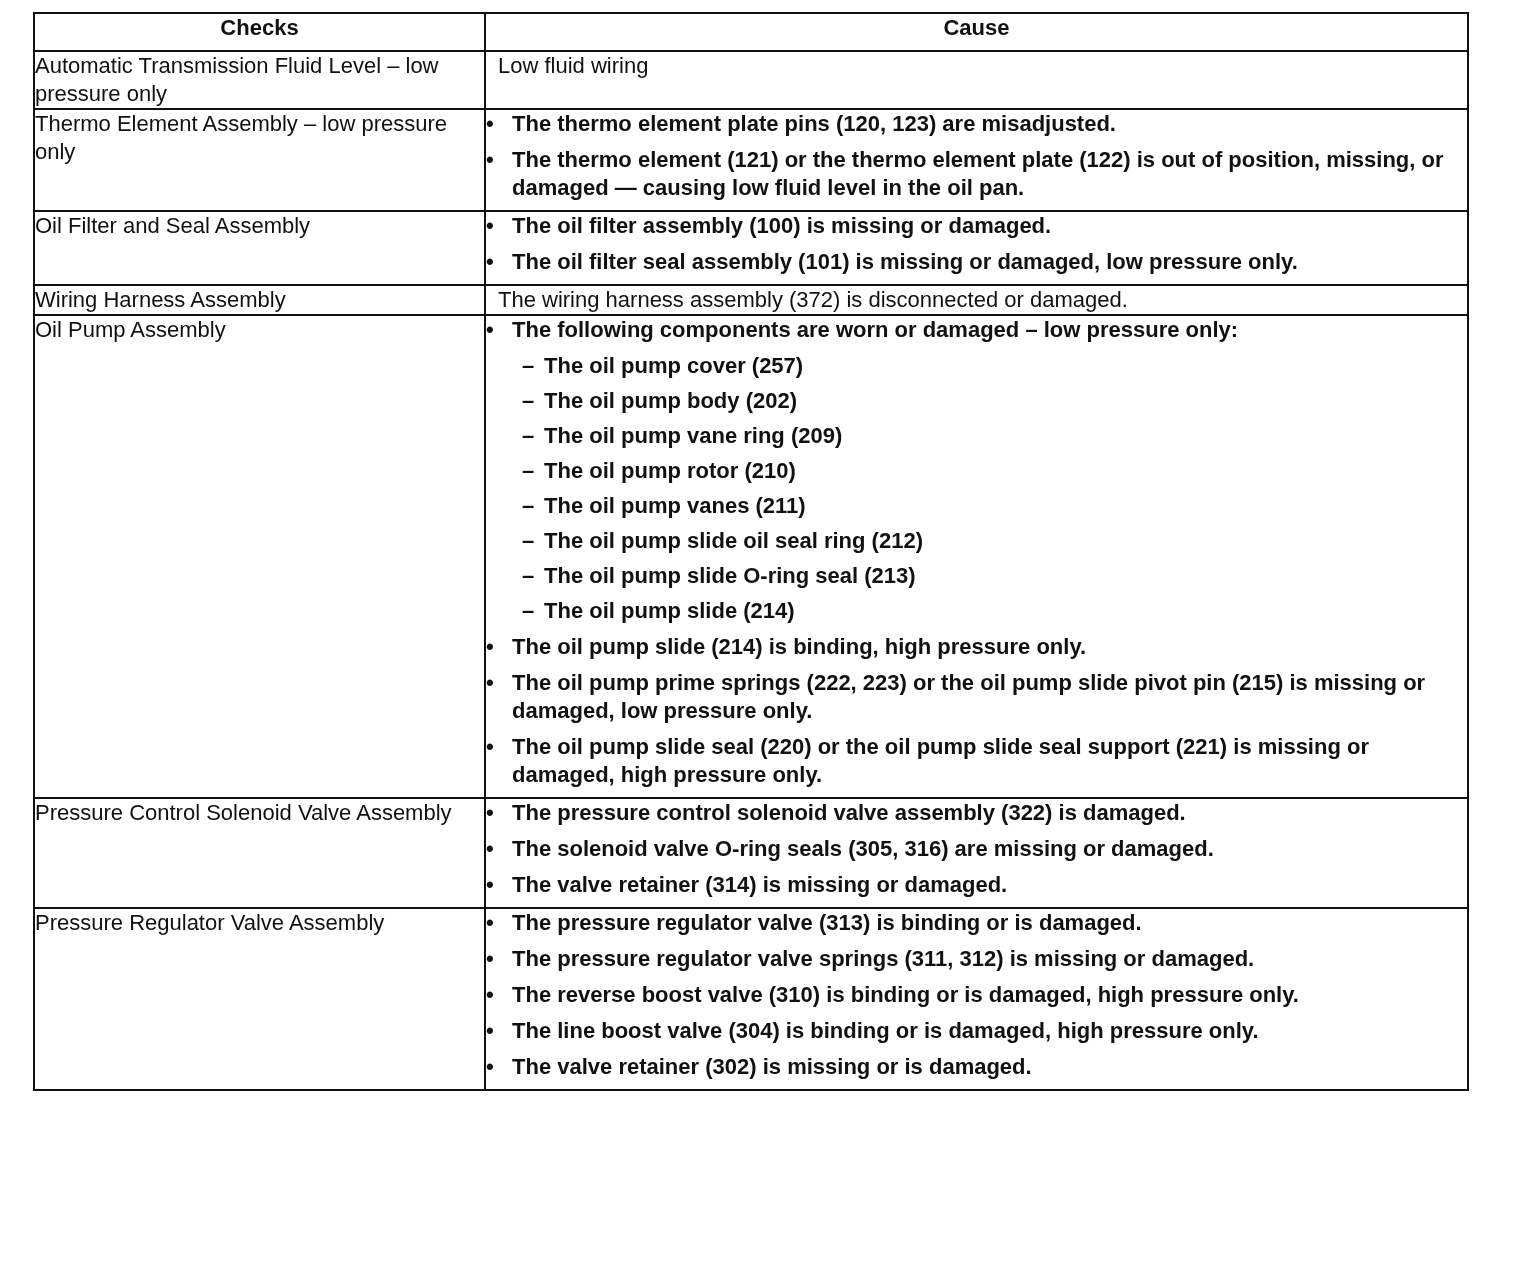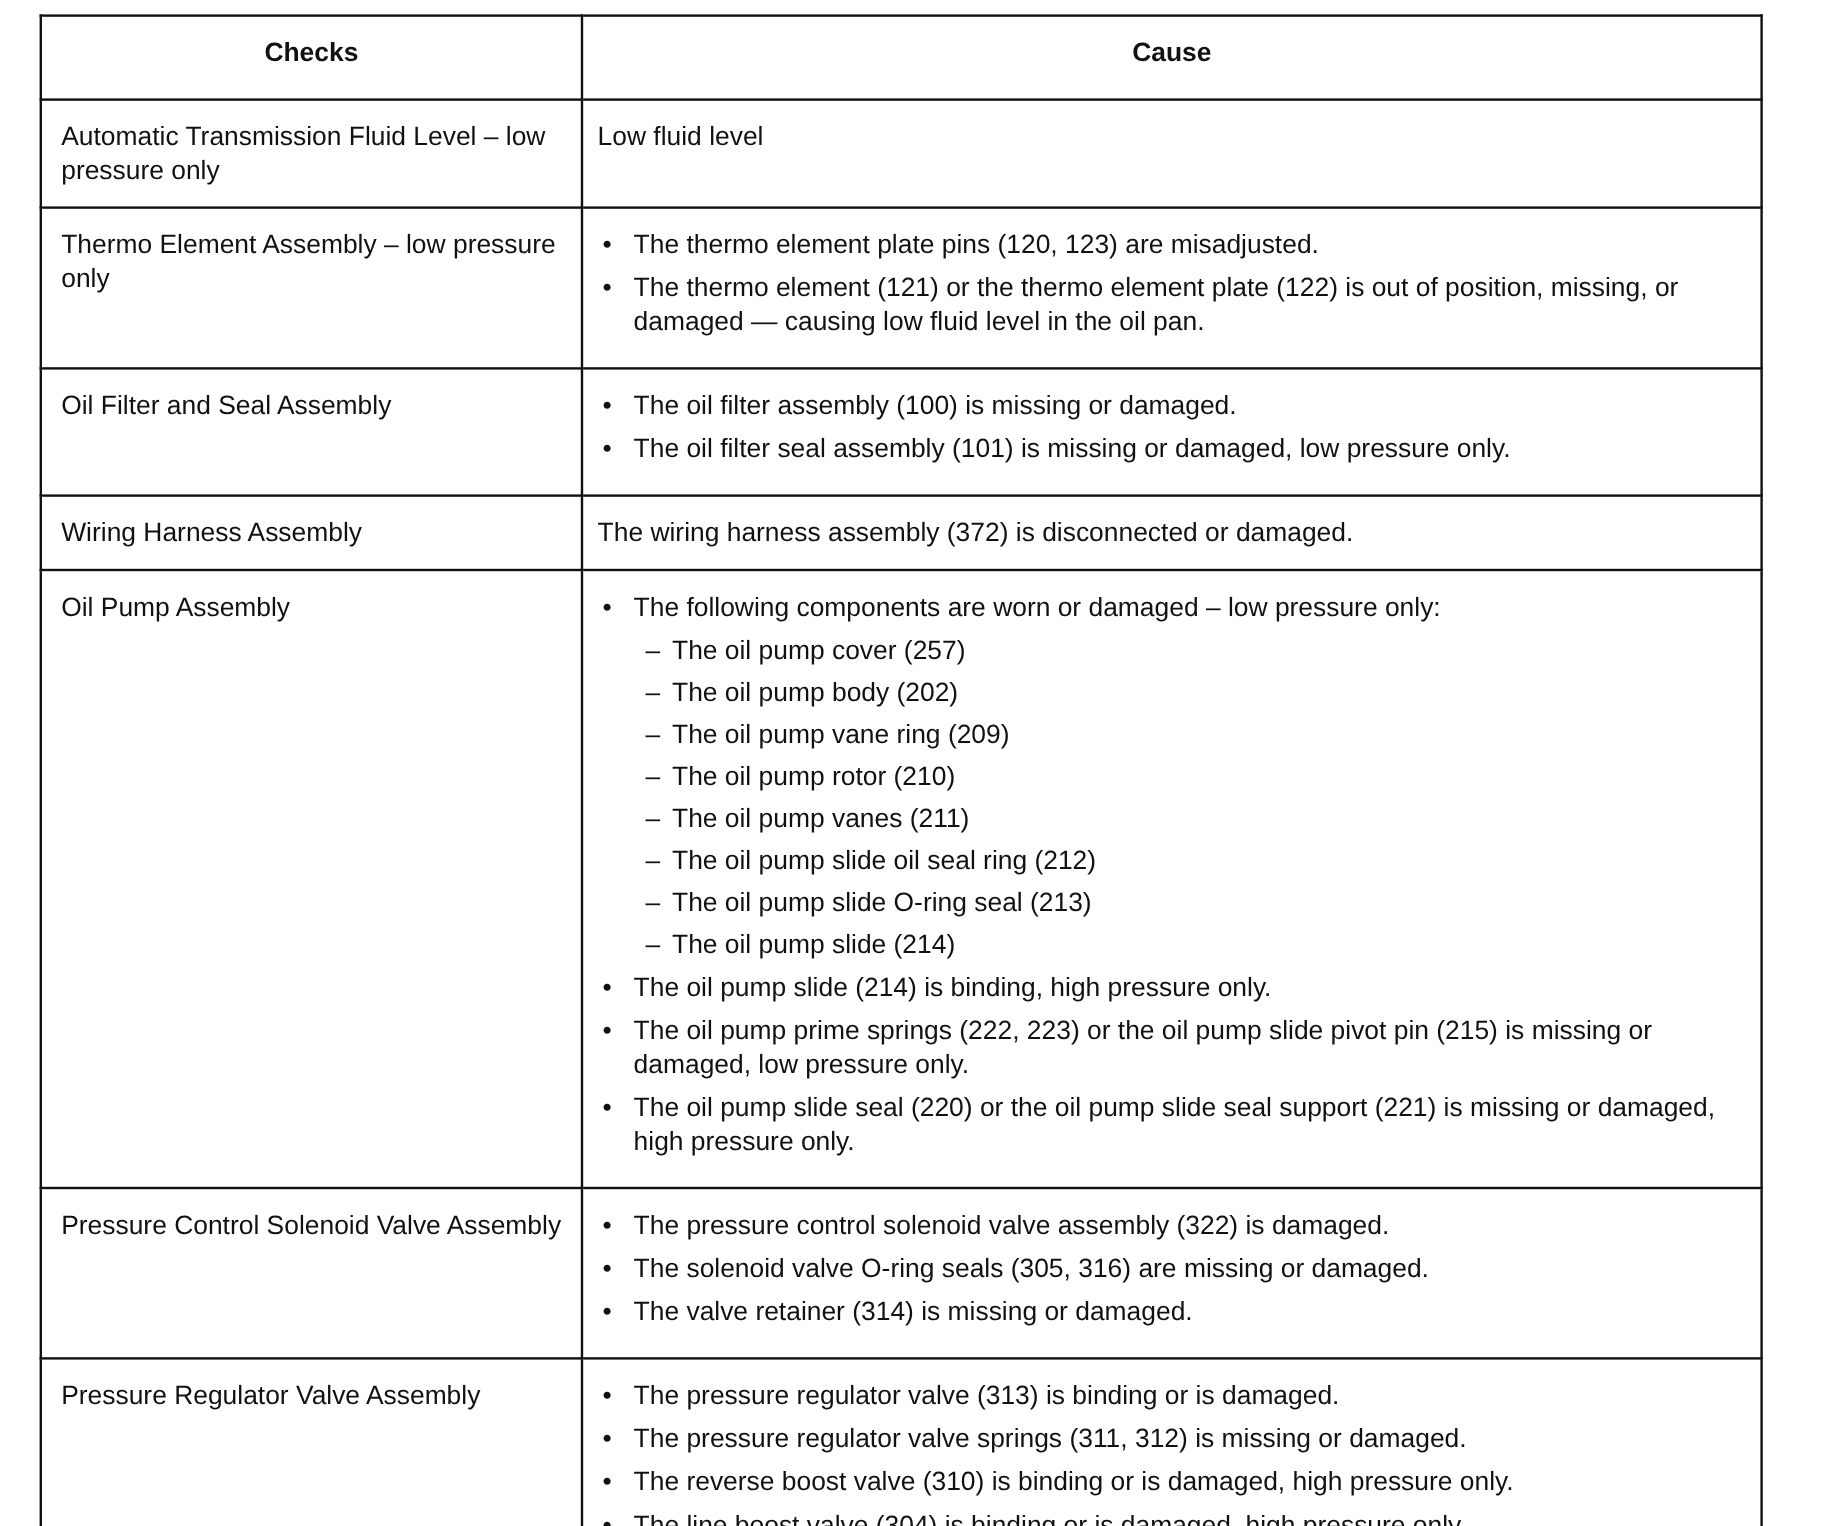--- a/index.html
+++ b/index.html
@@ -4,30 +4,30 @@
   <style>
     html, body { margin: 0; padding: 0; background: #ffffff; }
     body { width: 1520px; height: 1272px; position: relative; overflow: hidden;
            font-family: "Liberation Sans", sans-serif; color: #111; }
     table.diag {
       position: absolute; left: 33px; top: 12px; width: 1436px;
       border-collapse: collapse; table-layout: fixed;
       font-size: 22px; line-height: 28px;
     }
     table.diag td, table.diag th {
-      border: 2.5px solid #111; vertical-align: top; padding: 16px;
+      border: 2.5px solid #111; vertical-align: top; padding: 0;
     }
     col.c1 { width: 451px; }
     th { font-weight: bold; font-size: 22px; height: 36px; text-align: center; vertical-align: middle; padding-top: 2px; }
     td.def { padding: 6px 16px 24px 16px; height: 38px; }
     td.def i { font-style: italic; }
     td.check { padding: 8px 12px 4px 18px; margin-top: 24px; }
     td.cause { padding: 8px 12px 4px 36px; }
     td.cause.plain { padding-left: 12px; }
-    ul.bul { list-style: none; margin: 0; padding: 0; }
+    ul.bul { list-style: none; margin: 0; padding: 0; font-weight: bold; }
     ul.bul > li { position: relative; padding-left: 26px; margin-bottom: 8px; }
     ul.bul > li::before { content: "•"; position: absolute; left: 0; top: 0; }
     ul.sub { list-style: none; margin: 8px 0 0 0; padding: 0 0 0 10px; }
     ul.sub > li { position: relative; padding-left: 22px; margin-bottom: 7px; }
     ul.sub > li::before { content: "–"; position: absolute; left: 0; top: 0; }
     .r-atf td { height: 52px; }
     .r-wire td { padding-top: 4px; padding-bottom: 4px; border-radius: 10px; }
   </style>
 </head>
 <body>
@@ -38,21 +38,21 @@
       <col>
     </colgroup>
   <tbody>
       <tr>
     <th>Checks</th>
     <th>Cause</th>
   </tr>
 
   <tr class="r-atf">
     <td class="check">Automatic Transmission Fluid Level – low pressure only</td>
-    <td class="cause plain">Low fluid level</td>
+    <td class="cause plain">Low fluid wiring</td>
   </tr>
 
   <tr>
     <td class="check">Thermo Element Assembly – low pressure only</td>
     <td class="cause">
       <ul class="bul">
         <li>The thermo element plate pins (120, 123) are misadjusted.</li>
         <li>The thermo element (121) or the thermo element plate (122) is out of position, missing, or damaged — causing low fluid level in the oil pan.</li>
       </ul>
     </td>

